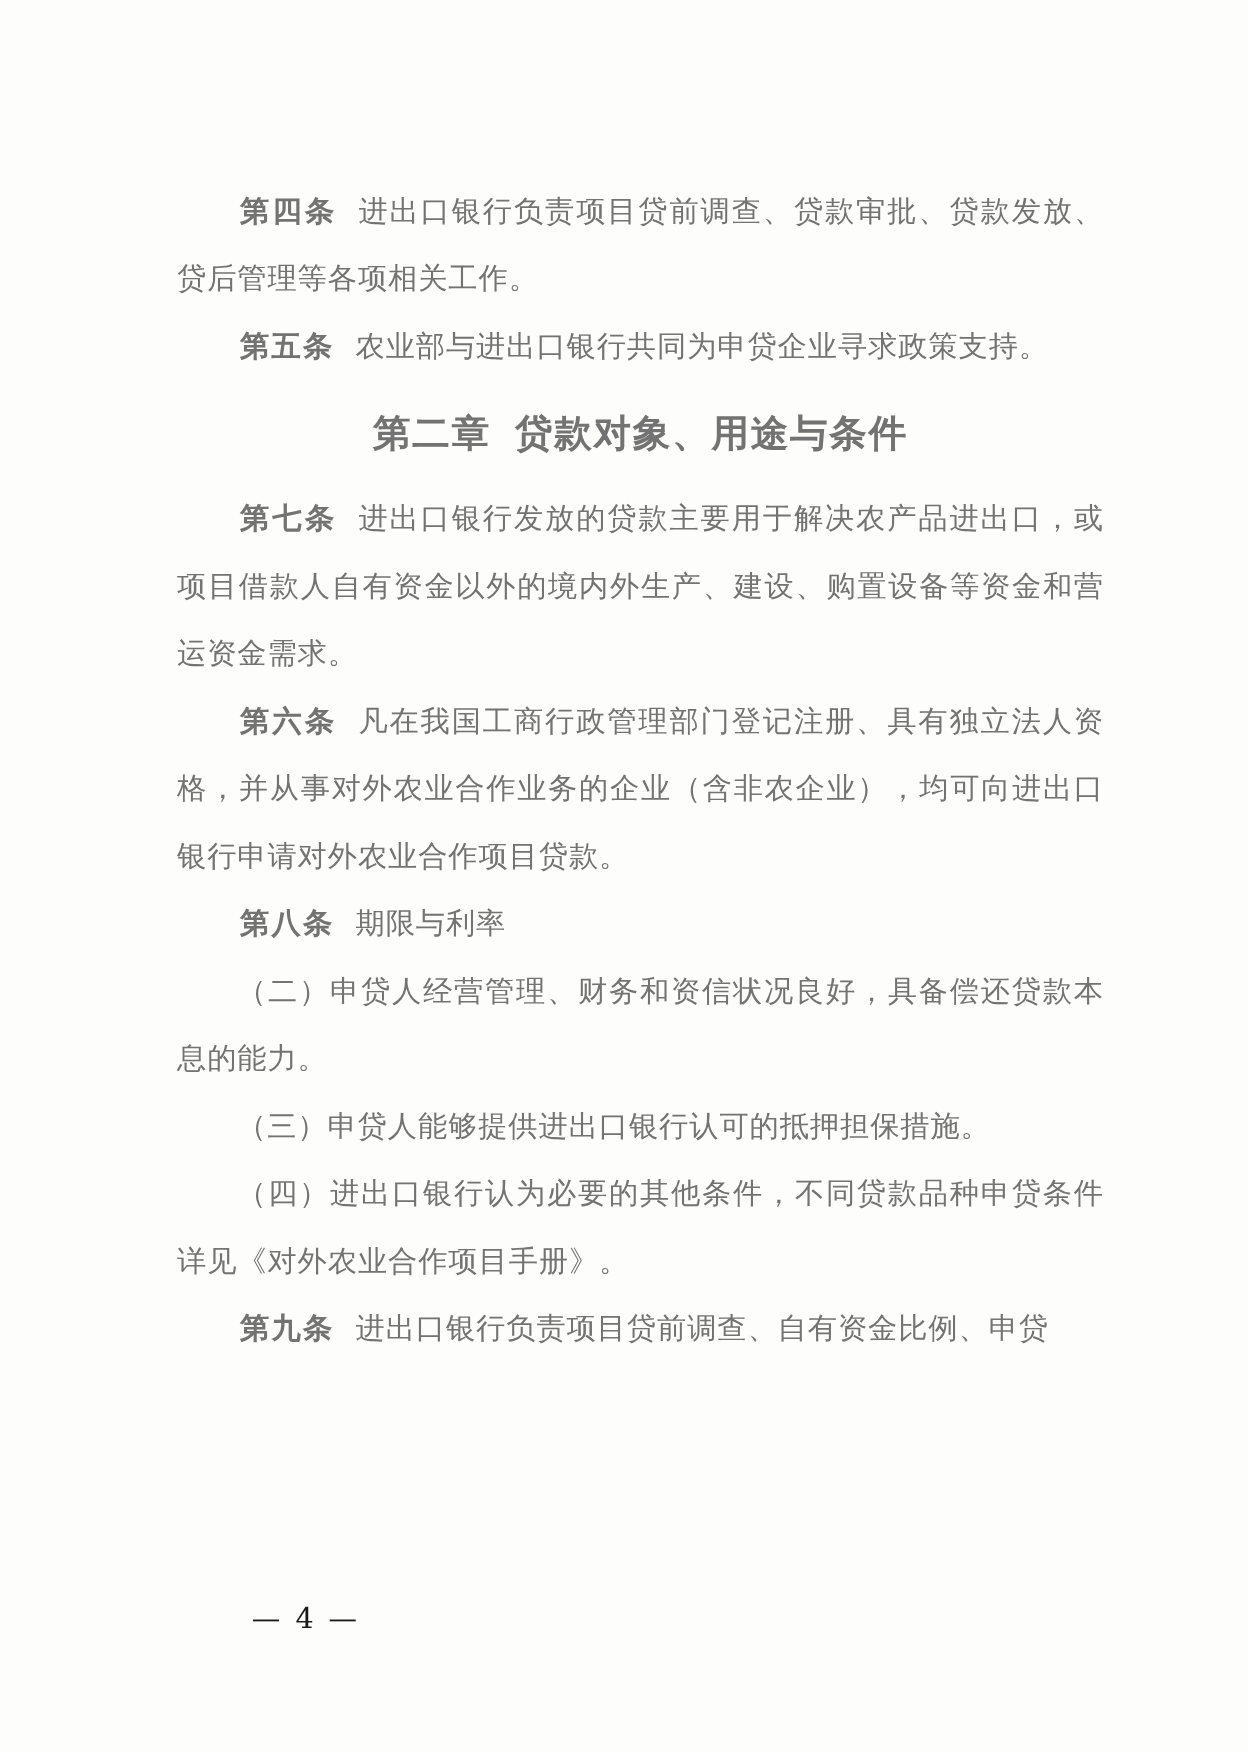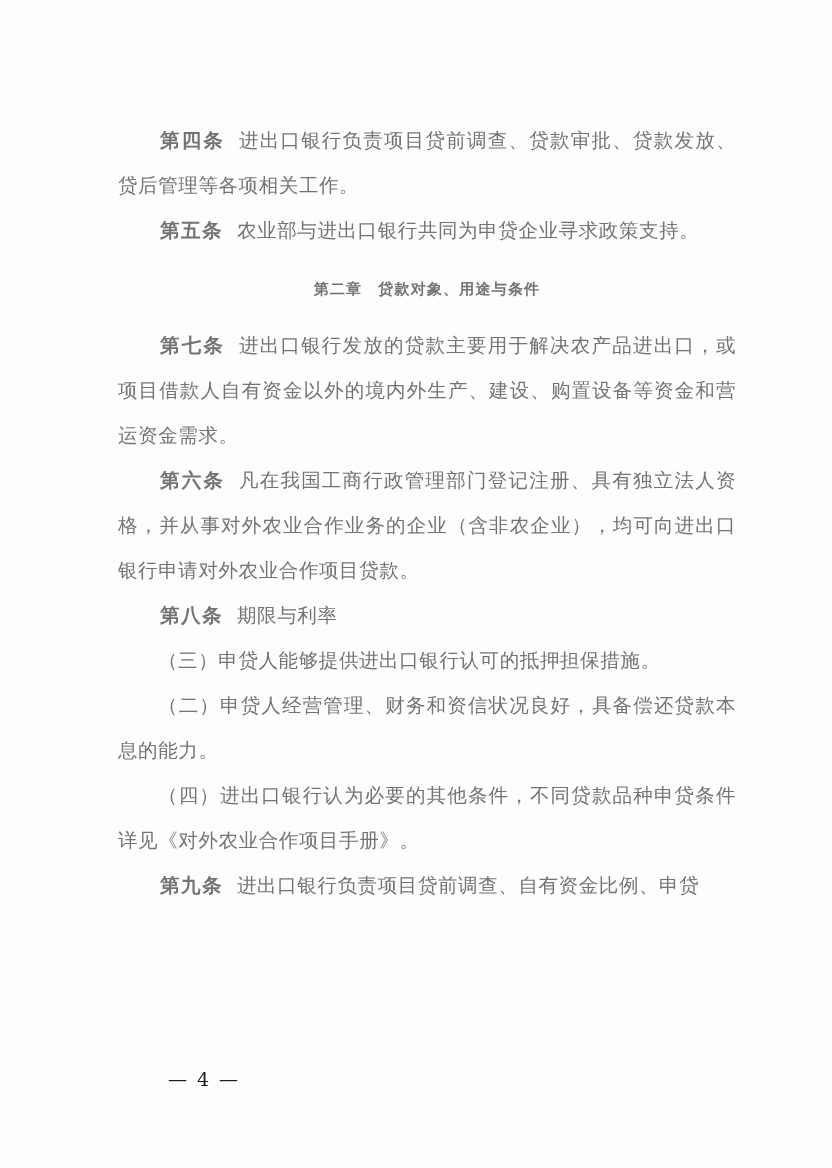--- a/index.html
+++ b/index.html
@@ -35,21 +35,21 @@
   }
   .para .art {
     font-weight: bold;
     letter-spacing: 1.5px;
     margin-right: 14px;
   }
   .chapter {
     margin: 14px 0 12px 0;
     text-align: center;
     font-weight: bold;
-    font-size: 15px;
+    font-size: 25px;
     letter-spacing: 1.2px;
     line-height: 44px;
     font-family: "DejaVu Sans", sans-serif;
   }
   .chapter .cnum {
     margin-right: 16px;
   }
   .para.item {
     text-indent: 40px;
   }
@@ -94,25 +94,25 @@
     <p class="para">
       <span class="art">第六条</span><span>凡在我国工商行政管理部门登记注册、具有独立法人资格，并从事对外农业合作业务的企业（含非农企业），均可向进出口银行申请对外农业合作项目贷款。</span>
     </p>
 
     <p class="para">
       <span class="art">第八条</span><span>期限与利率</span>
     </p>
 
 
     <p class="para item">
-      <span>（三）申贷人能够提供进出口银行认可的抵押担保措施。</span>
+      <span>（二）申贷人经营管理、财务和资信状况良好，具备偿还贷款本息的能力。</span>
     </p>
 
     <p class="para item">
-      <span>（二）申贷人经营管理、财务和资信状况良好，具备偿还贷款本息的能力。</span>
+      <span>（三）申贷人能够提供进出口银行认可的抵押担保措施。</span>
     </p>
 
     <p class="para item">
       <span>（四）进出口银行认为必要的其他条件，不同贷款品种申贷条件详见《对外农业合作项目手册》。</span>
     </p>
 
 
     <p class="para">
       <span class="art">第九条</span><span>进出口银行负责项目贷前调查、自有资金比例、申贷</span>
     </p>

